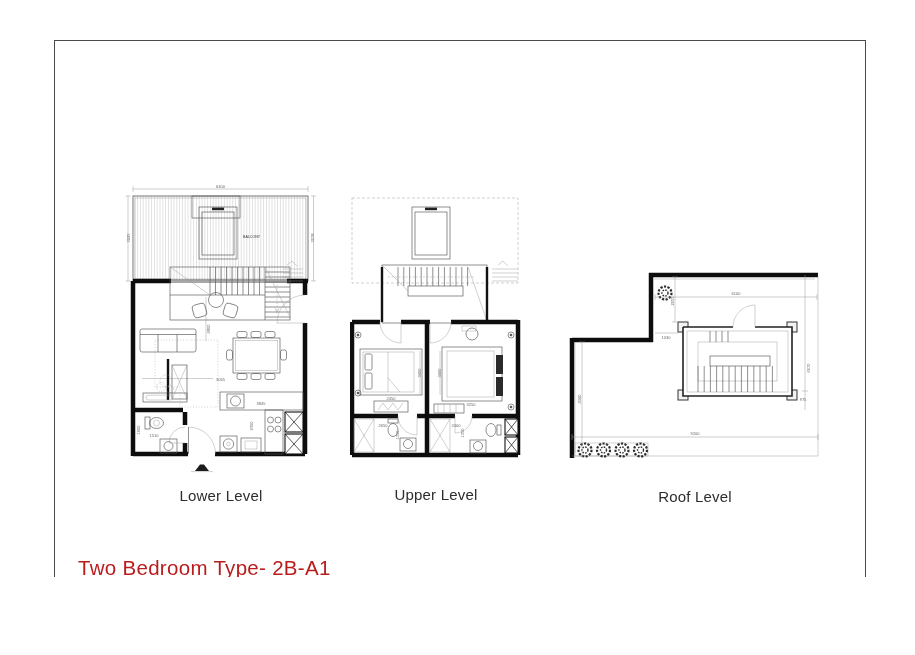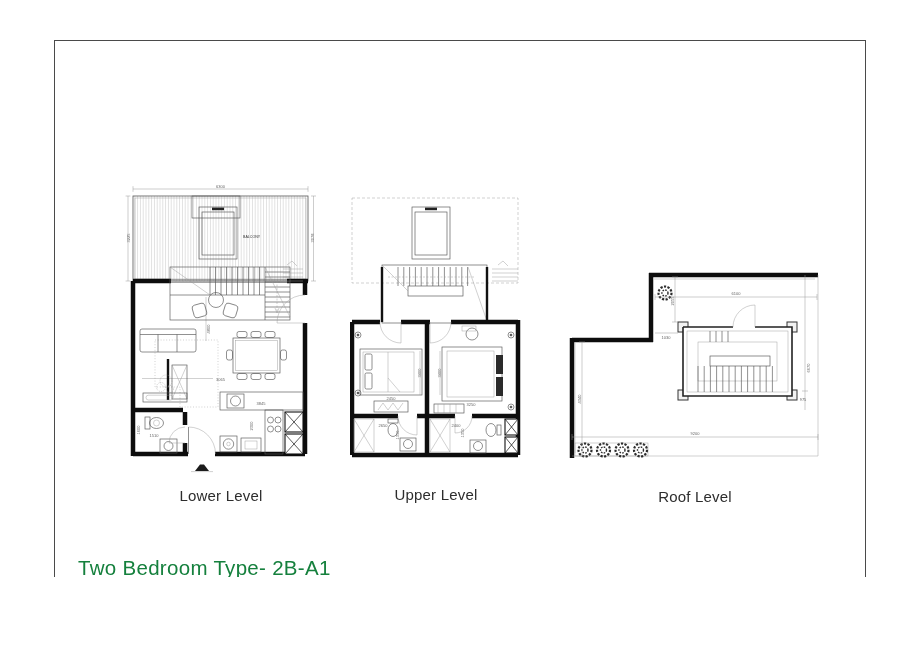--- a/index.html
+++ b/index.html
@@ -3,21 +3,21 @@
 <meta charset="utf-8">
 <style>
   html,body{margin:0;padding:0;background:#fff;}
   .page{position:relative;width:915px;height:577px;background:#ffffff;
         font-family:"Liberation Sans",sans-serif;overflow:hidden;}
   .frame{position:absolute;left:54px;top:40px;width:810px;height:571px;
          border:1.5px solid #4a4a4a;}
   .plan{position:absolute;}
   .plan svg{display:block;width:100%;height:100%;}
   .plan-label{position:absolute;text-align:center;font-size:15px;color:#2d2d2d;letter-spacing:.2px;}
-  .sheet-title{position:absolute;left:78px;top:556px;font-size:20.5px;color:#15803d;
+  .sheet-title{position:absolute;left:78px;top:556px;font-size:20.5px;color:#b91c1c;
                letter-spacing:.3px;border-bottom:1.6px solid #2a2a2a;padding:0 12px 4px 0;}
   
   .w{stroke:#0d0d0d;stroke-width:4.5;fill:none;}
   .w2{stroke:#111;stroke-width:2.4;fill:none;}
   .t{stroke:#555;stroke-width:.65;fill:none;}
   .tl{stroke:#999;stroke-width:.45;fill:none;}
   .d{stroke:#9a9a9a;stroke-width:.5;fill:none;}
   .dt{font-family:"Liberation Sans",sans-serif;font-size:4px;fill:#666;}
   .lbl{font-family:"Liberation Sans",sans-serif;font-size:3.6px;fill:#333;}
   .xbox{stroke:#111;stroke-width:1.1;fill:#fff;}

